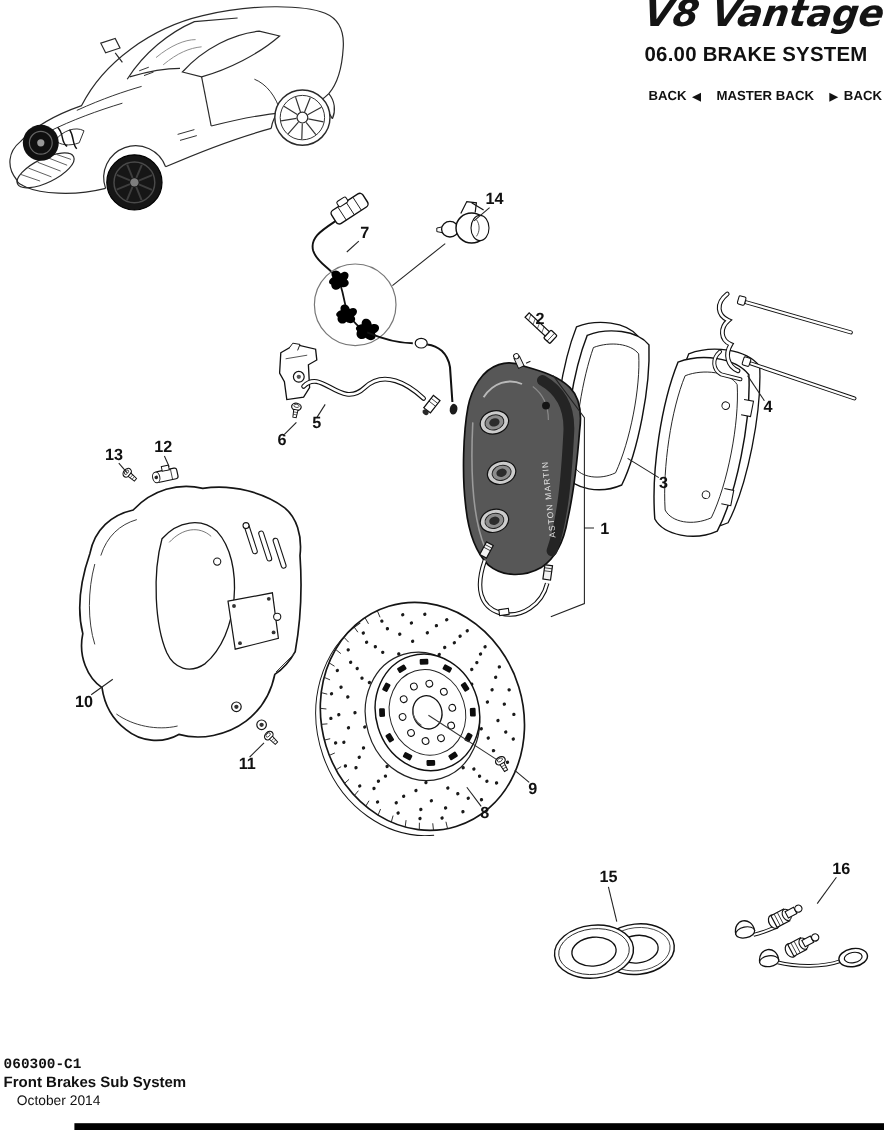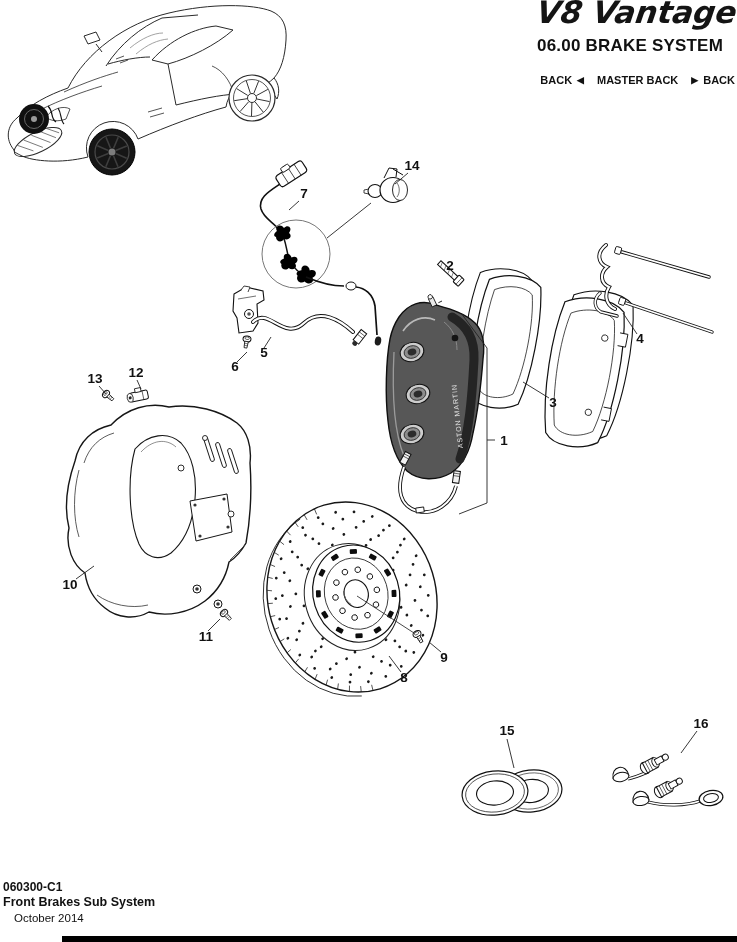--- a/index.html
+++ b/index.html
@@ -9,21 +9,21 @@
         font-size:31px;font-weight:800;font-style:italic;letter-spacing:0px;color:#141414;
         transform:skewX(-8deg);white-space:nowrap;}
   .hdr-title{position:absolute;top:36px;right:14px;font-size:17px;font-weight:bold;
         letter-spacing:.2px;white-space:nowrap;text-align:center;}
   .hdr-nav{position:absolute;top:74px;right:2px;display:flex;align-items:center;gap:5px;
         font-size:11px;font-weight:bold;white-space:nowrap;}
   .hdr-nav .nav-arrow{font-size:9px;position:relative;top:0px;}
   .hdr-nav .nav-mi{margin:0 8px;}
   .nav-link{cursor:pointer;}
   .ft{position:absolute;white-space:nowrap;}
-  .ft-code{left:3px;top:880px;font-size:12px;font-weight:bold;}
+  .ft-code{left:3px;top:880px;font-size:12px;font-weight:bold;font-family:Liberation Mono, monospace;}
   .ft-title{left:3px;top:895px;font-size:12.5px;font-weight:bold;}
   .ft-date{left:14px;top:912px;font-size:11.5px;}
   .ft-link{right:2px;top:910px;font-size:12.5px;font-weight:bold;cursor:pointer;}
   .bottom-bar{position:absolute;left:62px;right:0;bottom:0;height:6px;background:#000;}
   svg{position:absolute;left:0;top:0;}
   text.callout{font-family:"Liberation Sans",sans-serif;font-size:13.5px;font-weight:bold;fill:#111;}
 </style>
 </head>
 <body>
 

